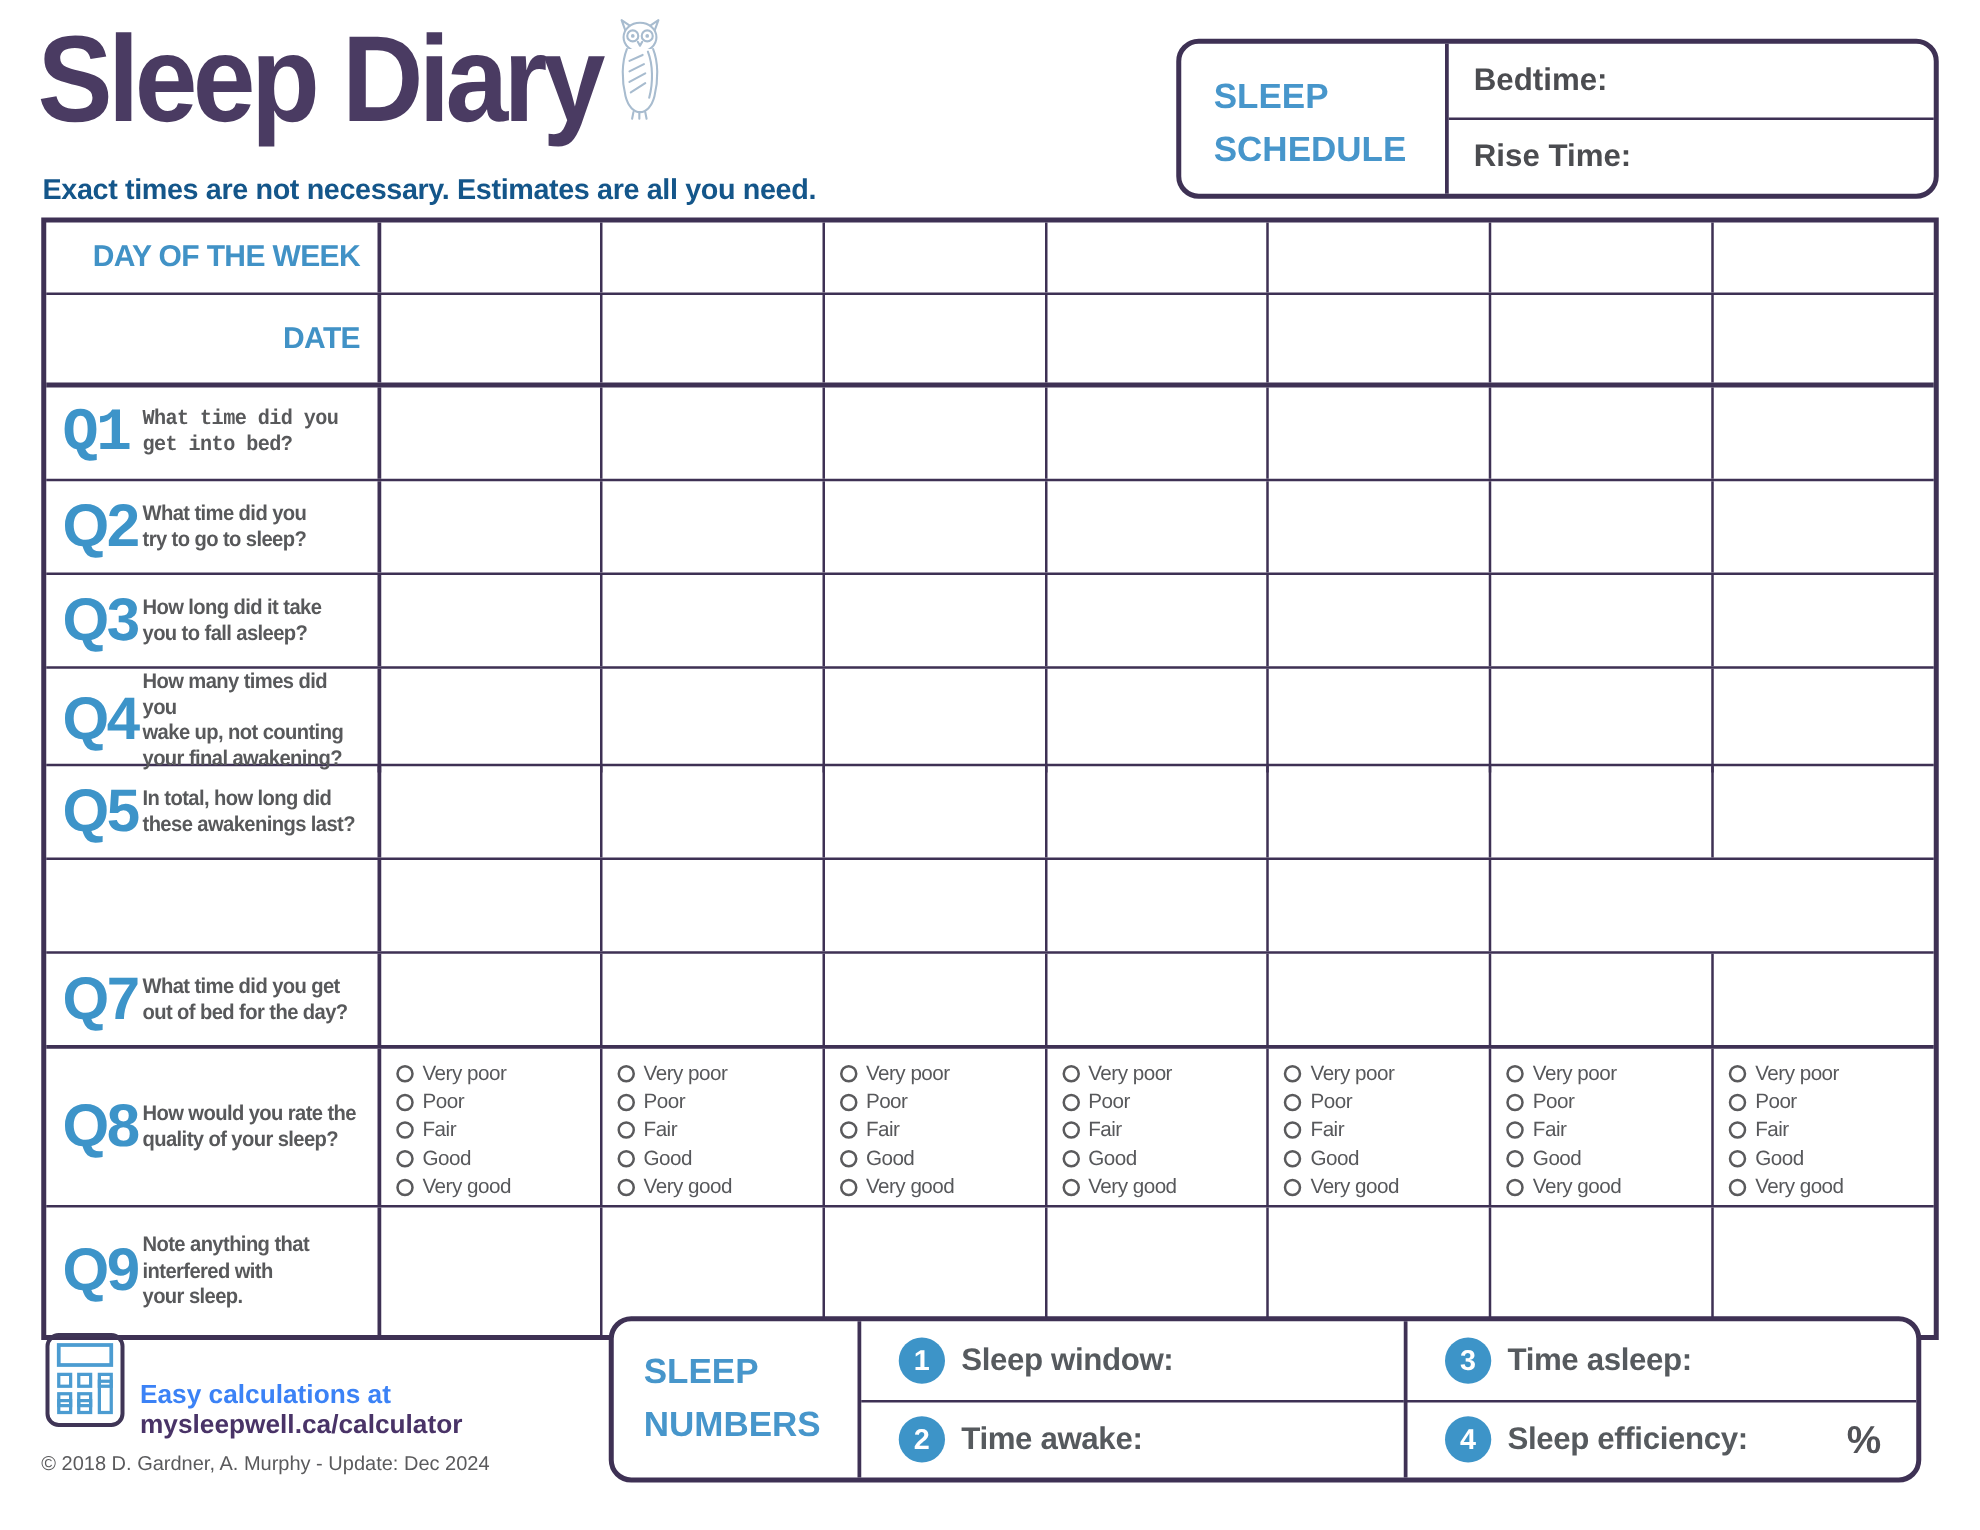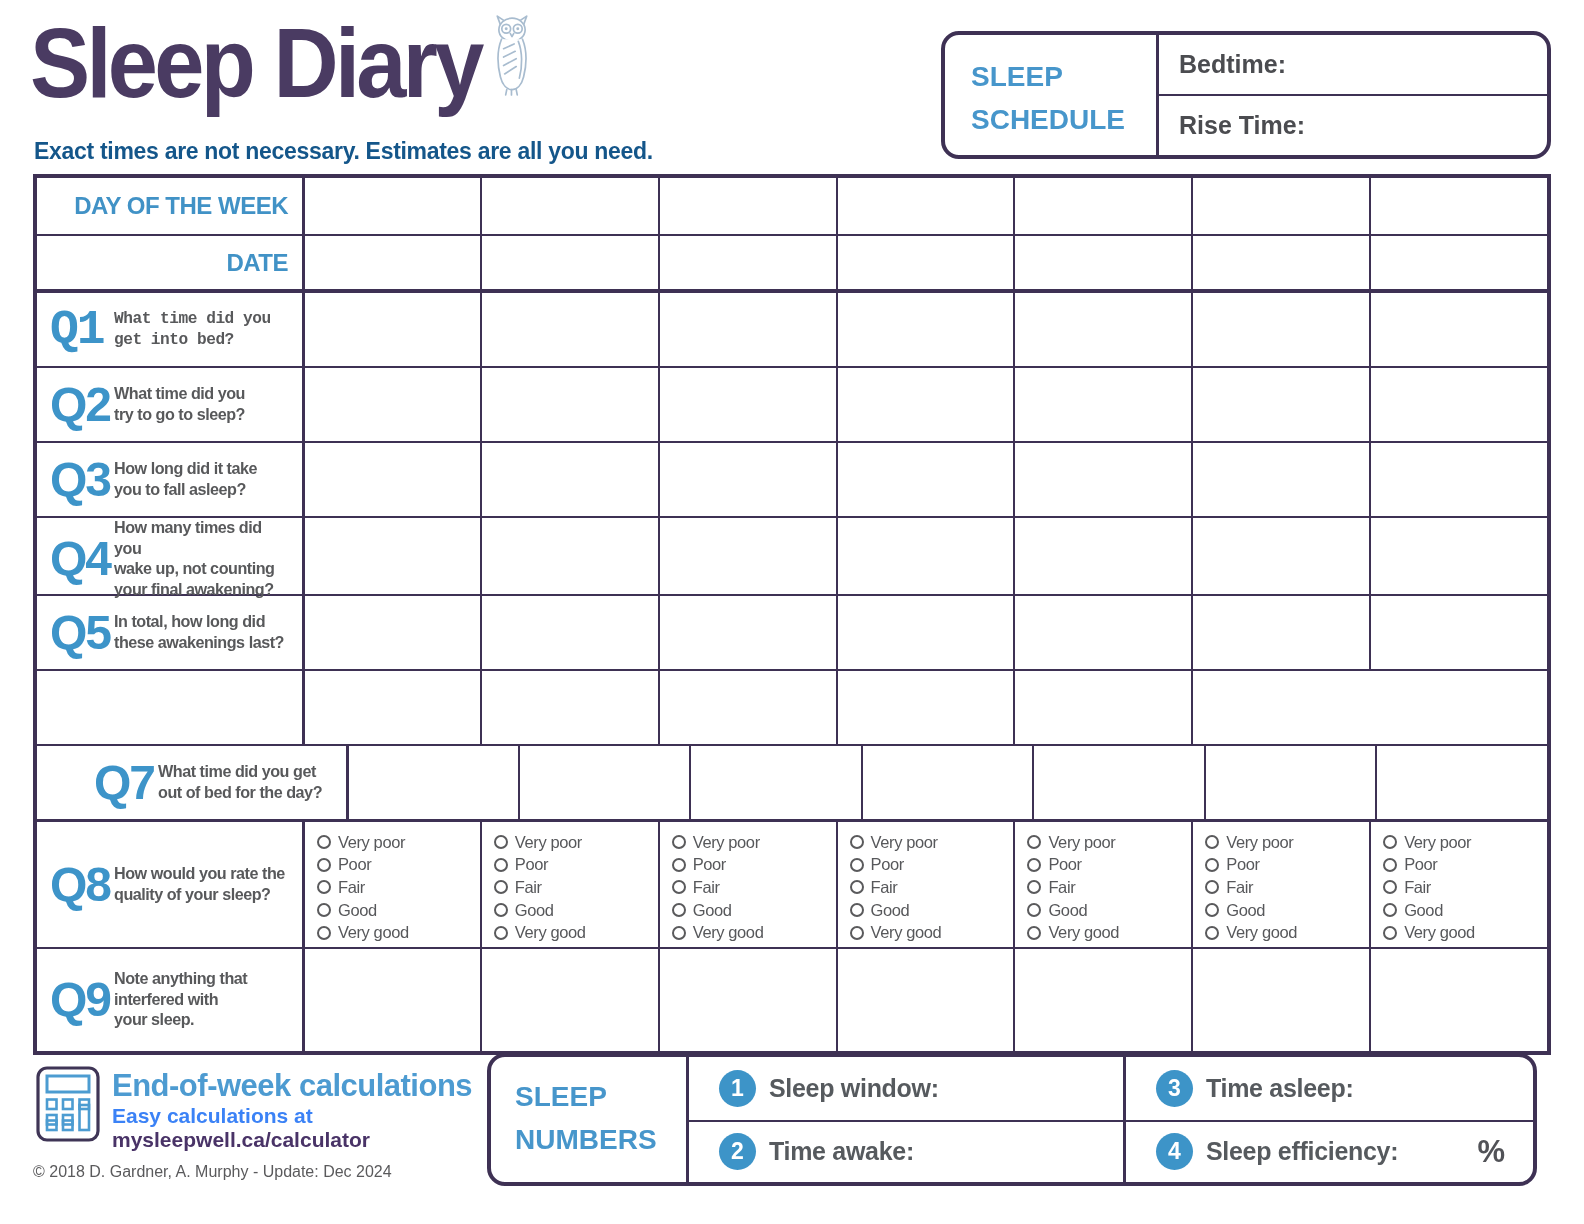--- a/index.html
+++ b/index.html
@@ -162,21 +162,21 @@
       <div class="t-row" style="height: 56px;">
         <div class="cell label-cell">DAY OF THE WEEK</div>
         <div class="cell day-cell"></div>
         <div class="cell day-cell"></div>
         <div class="cell day-cell"></div>
         <div class="cell day-cell"></div>
         <div class="cell day-cell"></div>
         <div class="cell day-cell"></div>
         <div class="cell day-cell"></div>
       </div>
-      <div class="t-row" style="height: 55px;">
+      <div class="t-row" style="height: 72px;">
         <div class="cell label-cell">DATE</div>
         <div class="cell day-cell"></div>
         <div class="cell day-cell"></div>
         <div class="cell day-cell"></div>
         <div class="cell day-cell"></div>
         <div class="cell day-cell"></div>
         <div class="cell day-cell"></div>
         <div class="cell day-cell"></div>
       </div>
       <div class="t-row first-q-row" style="height: 77px;">
@@ -252,21 +252,21 @@
       </div>
       <div class="t-row" style="height: 75px;">
         <div class="cell day-cell"></div>
         <div class="cell day-cell"></div>
         <div class="cell day-cell"></div>
         <div class="cell day-cell"></div>
         <div class="cell day-cell"></div>
         <div class="cell day-cell"></div>
         <div class="cell day-cell"></div>
       </div>
-      <div class="t-row" style="height: 75px; padding-left: 44px;">
+      <div class="t-row" style="height: 75px;">
         <div class="cell q-cell">
           <span class="q-badge">Q7</span>
           <div class="q-text">What time did you get
 out of bed for the day?</div>
         </div>
         <div class="cell day-cell"></div>
         <div class="cell day-cell"></div>
         <div class="cell day-cell"></div>
         <div class="cell day-cell"></div>
         <div class="cell day-cell"></div>
@@ -458,21 +458,20 @@
       <rect x="11" y="33.5" width="9.5" height="9.5" stroke="#4c9cd1" stroke-width="2.6"></rect>
       <rect x="27" y="33.5" width="9.5" height="9.5" stroke="#4c9cd1" stroke-width="2.6"></rect>
       <rect x="43.5" y="33.5" width="9.5" height="9.5" stroke="#4c9cd1" stroke-width="2.6"></rect>
       <rect x="11" y="49" width="9.5" height="9.5" stroke="#4c9cd1" stroke-width="2.6"></rect>
       <rect x="27" y="49" width="9.5" height="9.5" stroke="#4c9cd1" stroke-width="2.6"></rect>
       <rect x="11" y="64.5" width="9.5" height="9.5" stroke="#4c9cd1" stroke-width="2.6" transform="translate(0,-10)"></rect>
       <rect x="27" y="64.5" width="9.5" height="9.5" stroke="#4c9cd1" stroke-width="2.6" transform="translate(0,-10)"></rect>
       <rect x="43.5" y="49" width="9.5" height="25" stroke="#4c9cd1" stroke-width="2.6" transform="translate(0,-10)"></rect>
     </svg>
   </div>
-  <div class="eow-title">End-of-week calculations</div>
   <div class="eow-line1">Easy calculations at</div>
   <div class="eow-link">mysleepwell.ca/calculator</div>
   <div class="copyright">© 2018 D. Gardner, A. Murphy - Update: Dec 2024</div>
 
   <div class="sn-box">
     <div class="sn-label">SLEEP NUMBERS</div>
     <div class="sn-grid">
       <div class="sn-cell">
         <span class="num-badge">1</span>
         <span class="sn-text">Sleep window:</span>

